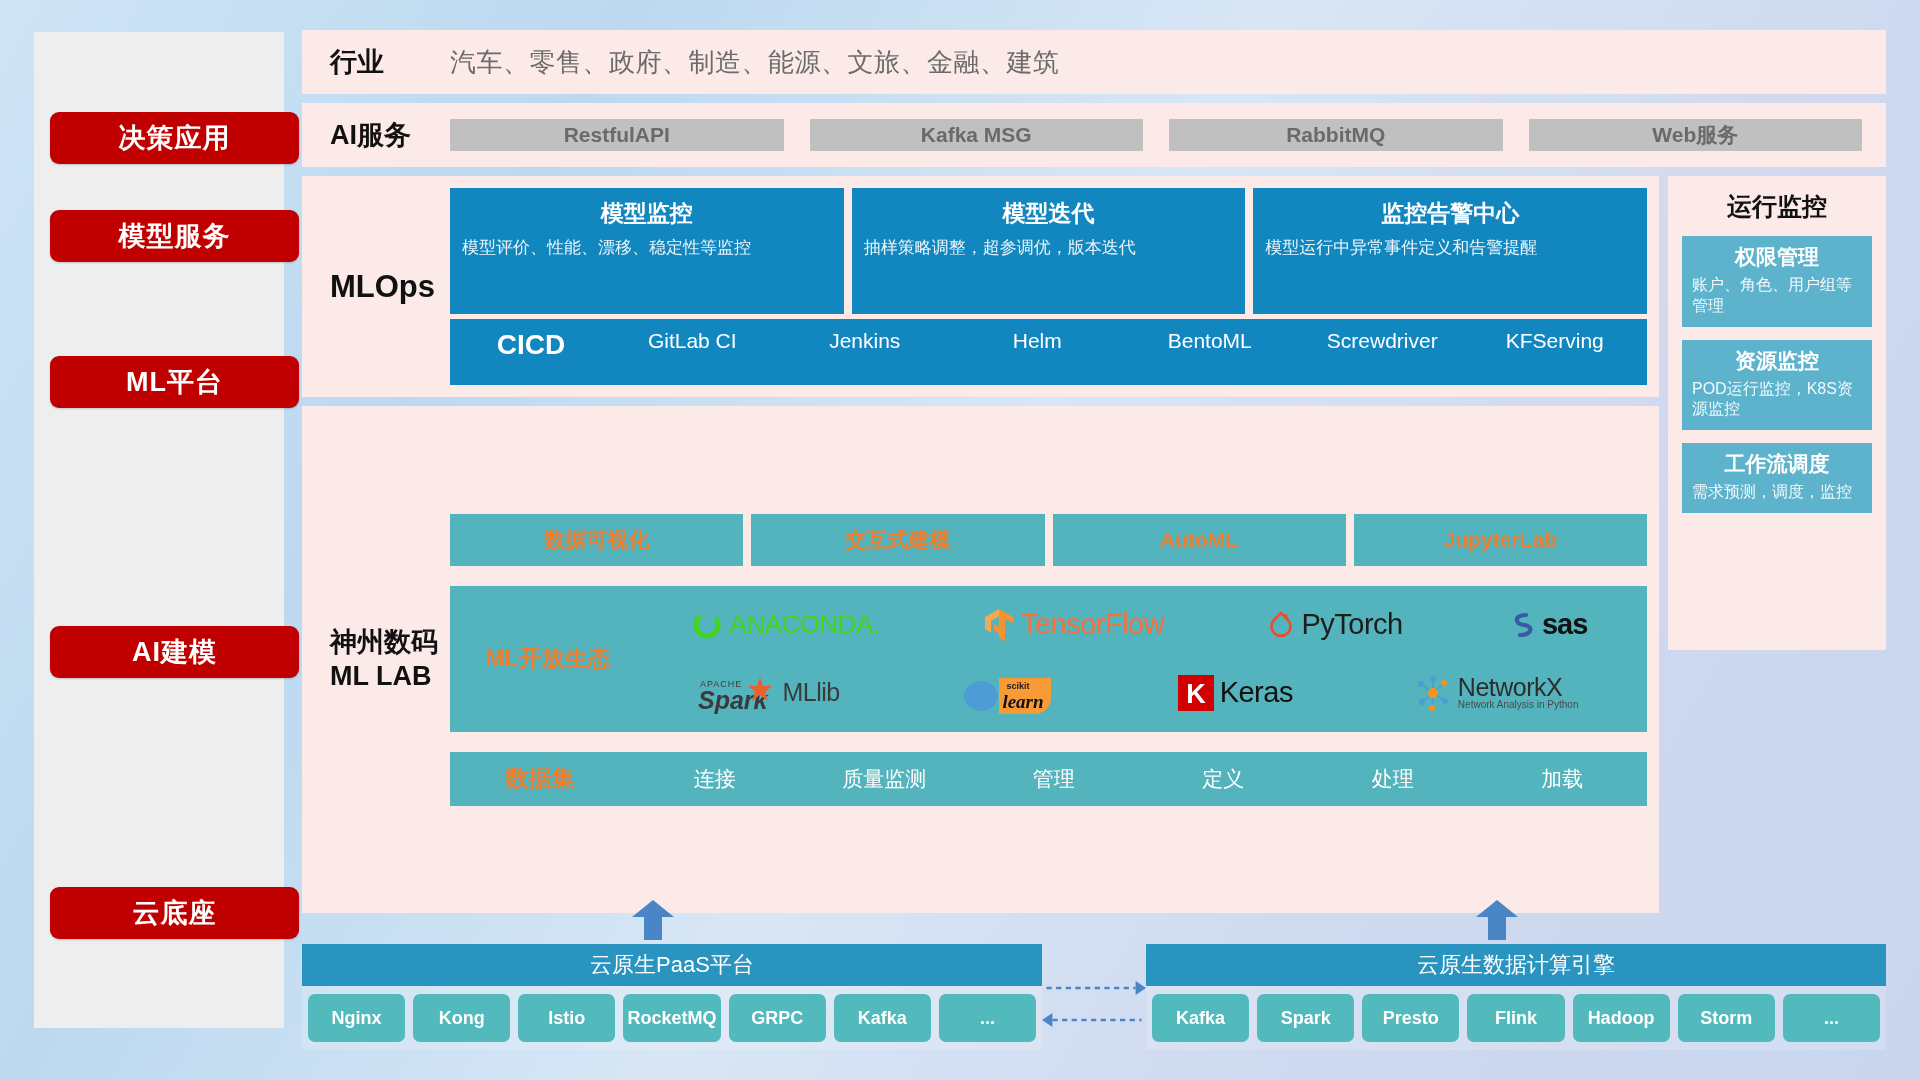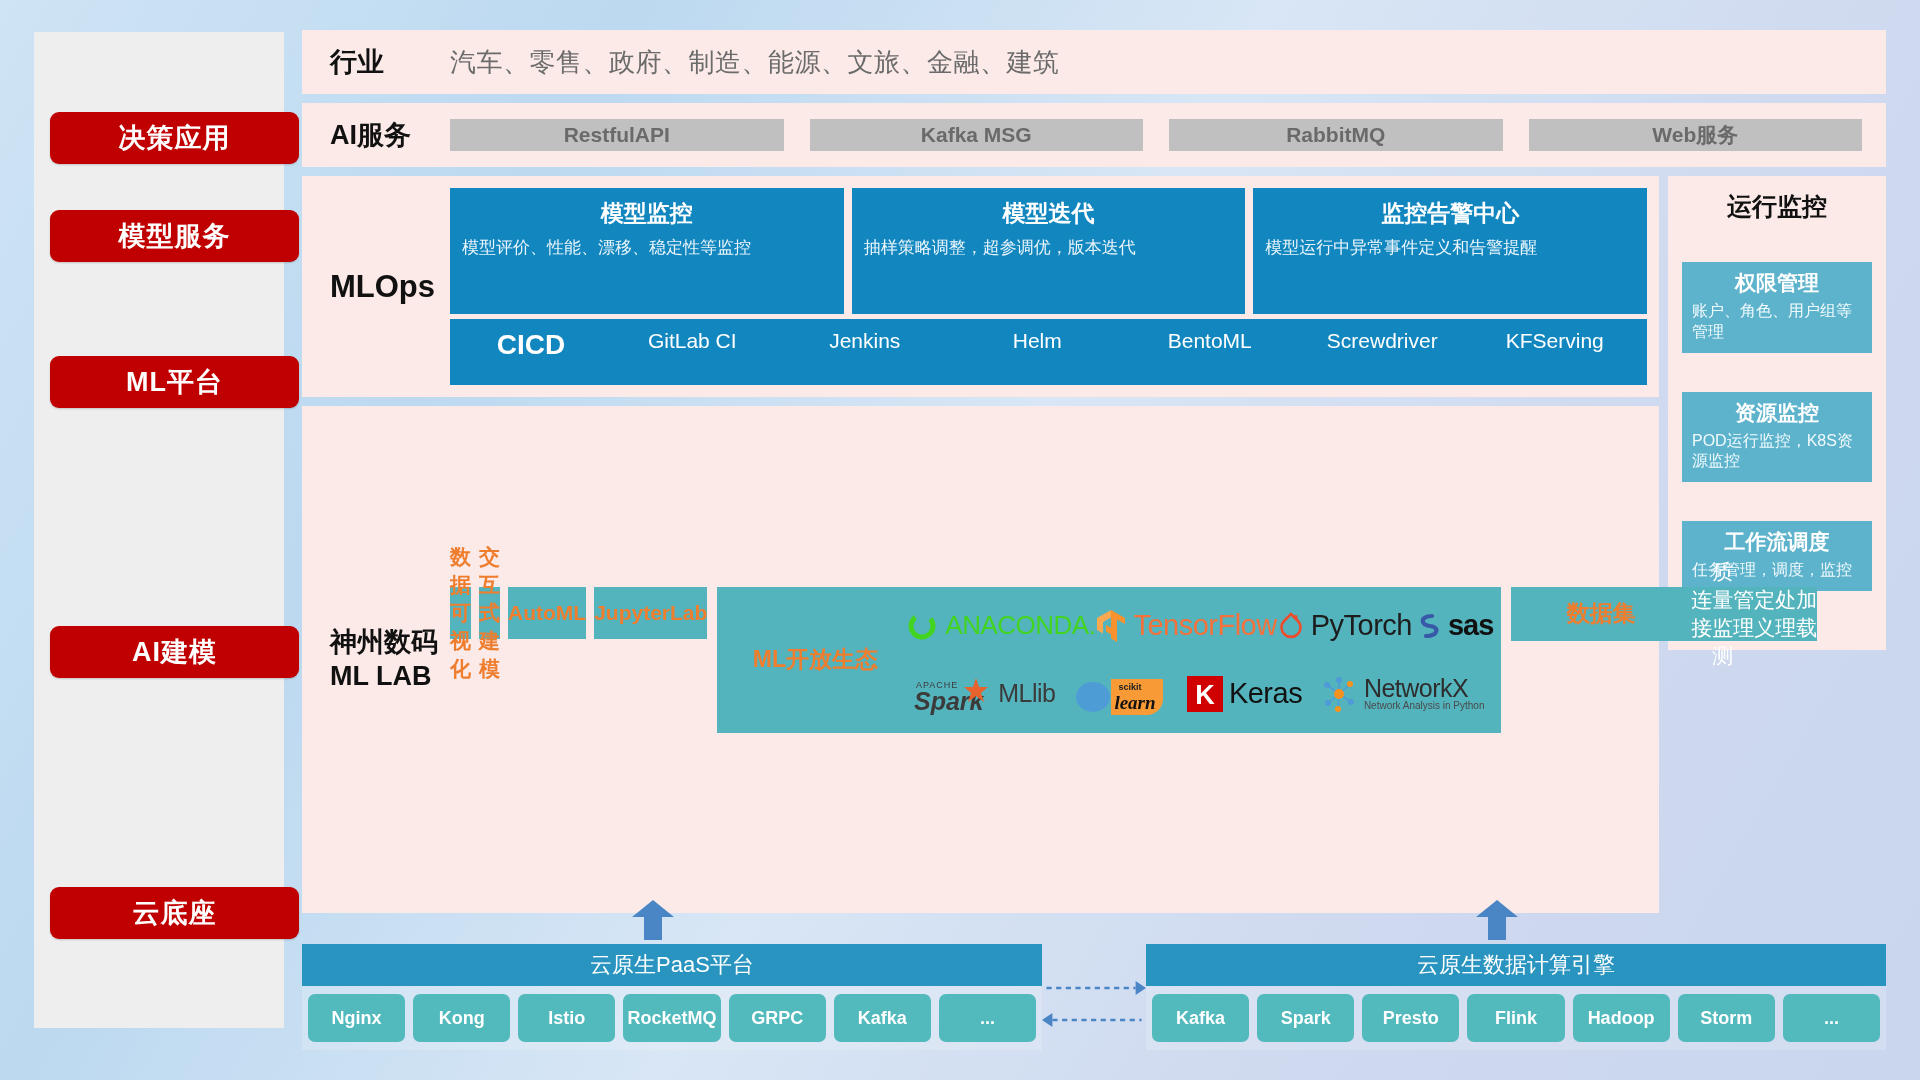--- a/index.html
+++ b/index.html
@@ -73,21 +73,21 @@
   .mon-title { font-size: 25px; font-weight: bold; color: #111; text-align: center; margin-bottom: 13px; }
   .mon-card { background: #5eb3cc; color: #fff; padding: 7px 10px 10px 10px; margin-bottom: 13px; }
   .mon-card:last-child { margin-bottom: 0; }
   .mon-card-title { font-size: 21px; font-weight: bold; text-align: center; margin-bottom: 4px; }
   .mon-card-desc { font-size: 16px; line-height: 1.3; color: #f0fafd; }
 
   
   .row-lab { display: flex; gap: 9px; flex: 1 1 auto; min-height: 0; }
   .lab-main { flex: 1; background: #fbeae8; display: flex; align-items: center; padding: 12px 12px 12px 28px; min-width: 0; }
   .lab-key { width: 120px; flex: 0 0 120px; font-size: 27px; font-weight: bold; color: #111; line-height: 1.25; }
-  .lab-body { flex: 1; display: flex; gap: 10px; min-width: 0; }
+  .lab-body { flex: 1; display: flex; flex-direction: column; gap: 20px; min-width: 0; }
   .tools-row { display: flex; gap: 8px; }
   .tool {
     flex: 1; background: #54b4bd; height: 52px;
     display: flex; align-items: center; justify-content: center;
     color: #ef7d2e; font-size: 21px; font-weight: bold;
   }
   .eco { background: #54b4bd; display: flex; align-items: center; min-height: 142px; padding: 6px 8px; }
   .eco-label { flex: 0 0 180px; color: #ef7d2e; font-size: 23px; font-weight: bold; text-align: center; }
   .eco-logos { flex: 1; display: flex; flex-direction: column; gap: 2px; min-width: 0; }
   .eco-line { display: flex; align-items: center; justify-content: space-around; height: 66px; }
@@ -192,33 +192,33 @@
             <div class="cicd-item">GitLab CI</div>
             <div class="cicd-item">Jenkins</div>
             <div class="cicd-item">Helm</div>
             <div class="cicd-item">BentoML</div>
             <div class="cicd-item">Screwdriver</div>
             <div class="cicd-item">KFServing</div>
           </div>
         </div>
       </div>
 
-      <div class="mon" style="margin-bottom:-253px;gap:26px;">
+      <div class="mon" style="margin-bottom:-253px;">
         <div class="mon-title">运行监控</div>
         <div class="mon-card">
           <div class="mon-card-title">权限管理</div>
           <div class="mon-card-desc">账户、角色、用户组等管理</div>
         </div>
         <div class="mon-card">
           <div class="mon-card-title">资源监控</div>
           <div class="mon-card-desc">POD运行监控，K8S资源监控</div>
         </div>
         <div class="mon-card">
           <div class="mon-card-title">工作流调度</div>
-          <div class="mon-card-desc">任务管理，调度，监控</div>
+          <div class="mon-card-desc">需求预测，调度，监控</div>
         </div>
       </div>
     </div>
 
     <div class="row-lab">
       <div class="lab-main">
         <div class="lab-key">
           <div>神州数码</div>
           <div>ML LAB</div>
         </div>

